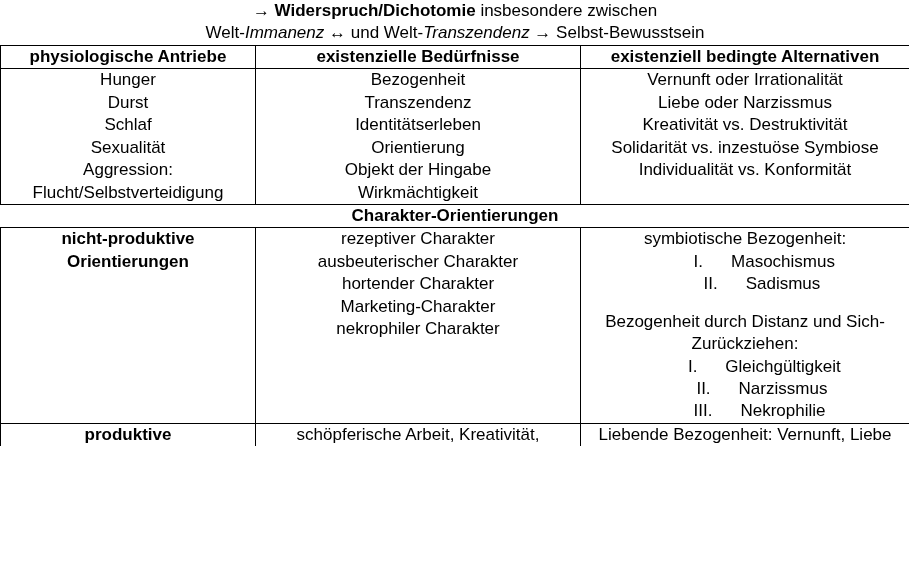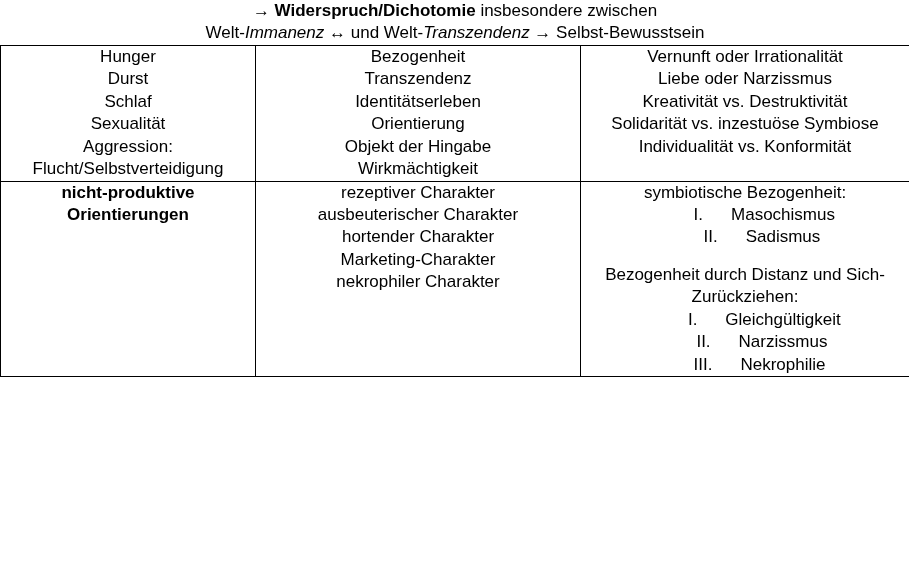--- a/index.html
+++ b/index.html
@@ -152,20 +152,25 @@
     <tbody>
 
       <tr>
         <td class="title-cell bb" colspan="3">
           <span class="ln"><span>→ </span><span class="b">Widerspruch/Dichotomie</span><span> insbesondere zwischen</span></span>
           <span class="ln"><span>Welt-</span><span class="i">Immanenz</span><span> ↔ und Welt-</span><span class="i">Transzendenz</span><span> → Selbst-Bewusstsein</span></span>
         </td>
       </tr>
 
 
+      <tr>
+        <td class="hdr-cell bb-thin bl">physiologische Antriebe</td>
+        <td class="hdr-cell bb-thin bl-thin">existenzielle Bedürfnisse</td>
+        <td class="hdr-cell bb-thin bl-thin br">existenziell bedingte Alternativen</td>
+      </tr>
 
       <tr>
         <td class="list-cell bb bl">
           <span class="ln">Hunger</span>
           <span class="ln">Durst</span>
           <span class="ln">Schlaf</span>
           <span class="ln">Sexualität</span>
           <span class="ln">Aggression:</span>
           <span class="ln">Flucht/Selbstverteidigung</span>
         </td>
@@ -179,20 +184,23 @@
         </td>
         <td class="list-cell bb bl-thin br">
           <span class="ln">Vernunft oder Irrationalität</span>
           <span class="ln">Liebe oder Narzissmus</span>
           <span class="ln">Kreativität vs. Destruktivität</span>
           <span class="ln">Solidarität vs. inzestuöse Symbiose</span>
           <span class="ln">Individualität vs. Konformität</span>
         </td>
       </tr>
 
+      <tr>
+        <td class="section-cell bb" colspan="3">Charakter-Orientierungen</td>
+      </tr>
 
 
       <tr>
         <td class="rowlabel-cell bb-thin bl">
           <span class="ln">nicht-produktive</span>
           <span class="ln">Orientierungen</span>
         </td>
 
         <td class="assim-cell bb-thin bl-thin">
           <span class="ln">rezeptiver Charakter</span>
@@ -222,17 +230,26 @@
           </span>
           <span class="enum">
             <span class="num">II.</span><span class="txt">Narzissmus</span>
           </span>
           <span class="enum">
             <span class="num">III.</span><span class="txt">Nekrophilie</span>
           </span>
         </td>
       </tr>
 
+      <tr>
+        <td class="prod-label-cell bl">produktive</td>
+        <td class="prod-mid-cell bl-thin">
+          <span class="ln">schöpferische Arbeit, Kreativität,</span>
+        </td>
+        <td class="prod-right-cell bl-thin br">
+          <span class="ln">Liebende Bezogenheit: Vernunft, Liebe</span>
+        </td>
+      </tr>
 
     </tbody>
   </table>
 
 </div>
 
 </body></html>

